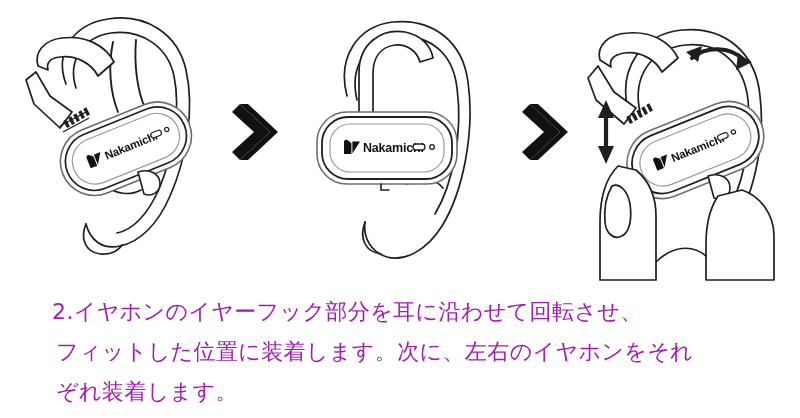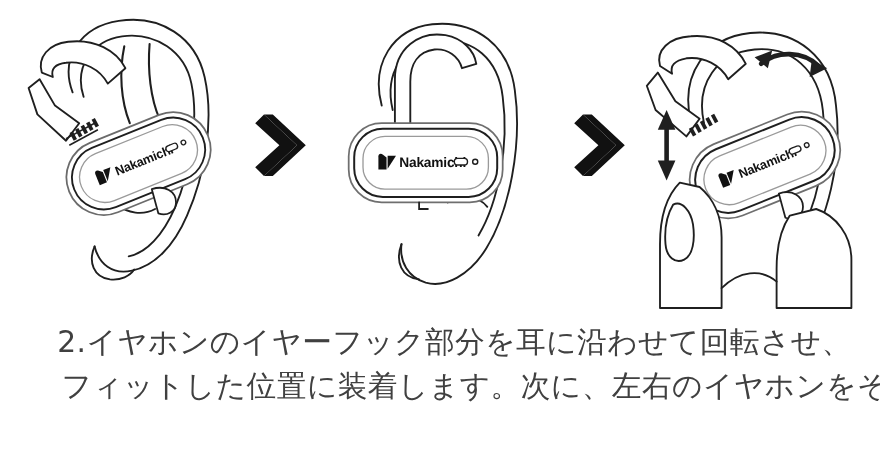--- a/index.html
+++ b/index.html
@@ -56,24 +56,24 @@
 
   
   #caption-block {
     position: absolute;
     left: 52px;
     top: 292px;
     width: 730px;
   }
   .caption-line {
     font-family: "DejaVu Sans", "Liberation Sans", sans-serif;
-    font-size: 27px;
+    font-size: 22px;
     line-height: 40px;
     letter-spacing: 0.4px;
-    color: #404040;
+    color: #a21caf;
     white-space: nowrap;
   }
   #caption-line-2, #caption-line-3 { margin-left: 4px; }
 </style>
 </head>
 <body>
 
 <div id="instruction-sheet">
 
   <div id="illustration-strip">
@@ -299,15 +299,16 @@
           <path d="M46 164 L54 146 L38 146 Z" fill="#1f1f1f"></path>
         </g>
       </svg>
     </div>
 
   </div>
 
   <div id="caption-block">
     <div class="caption-line" id="caption-line-1">2.イヤホンのイヤーフック部分を耳に沿わせて回転させ、</div>
     <div class="caption-line" id="caption-line-2">フィットした位置に装着します。次に、左右のイヤホンをそれ</div>
+    <div class="caption-line" id="caption-line-3">ぞれ装着します。</div>
   </div>
 
 </div>
 
 </body></html>

